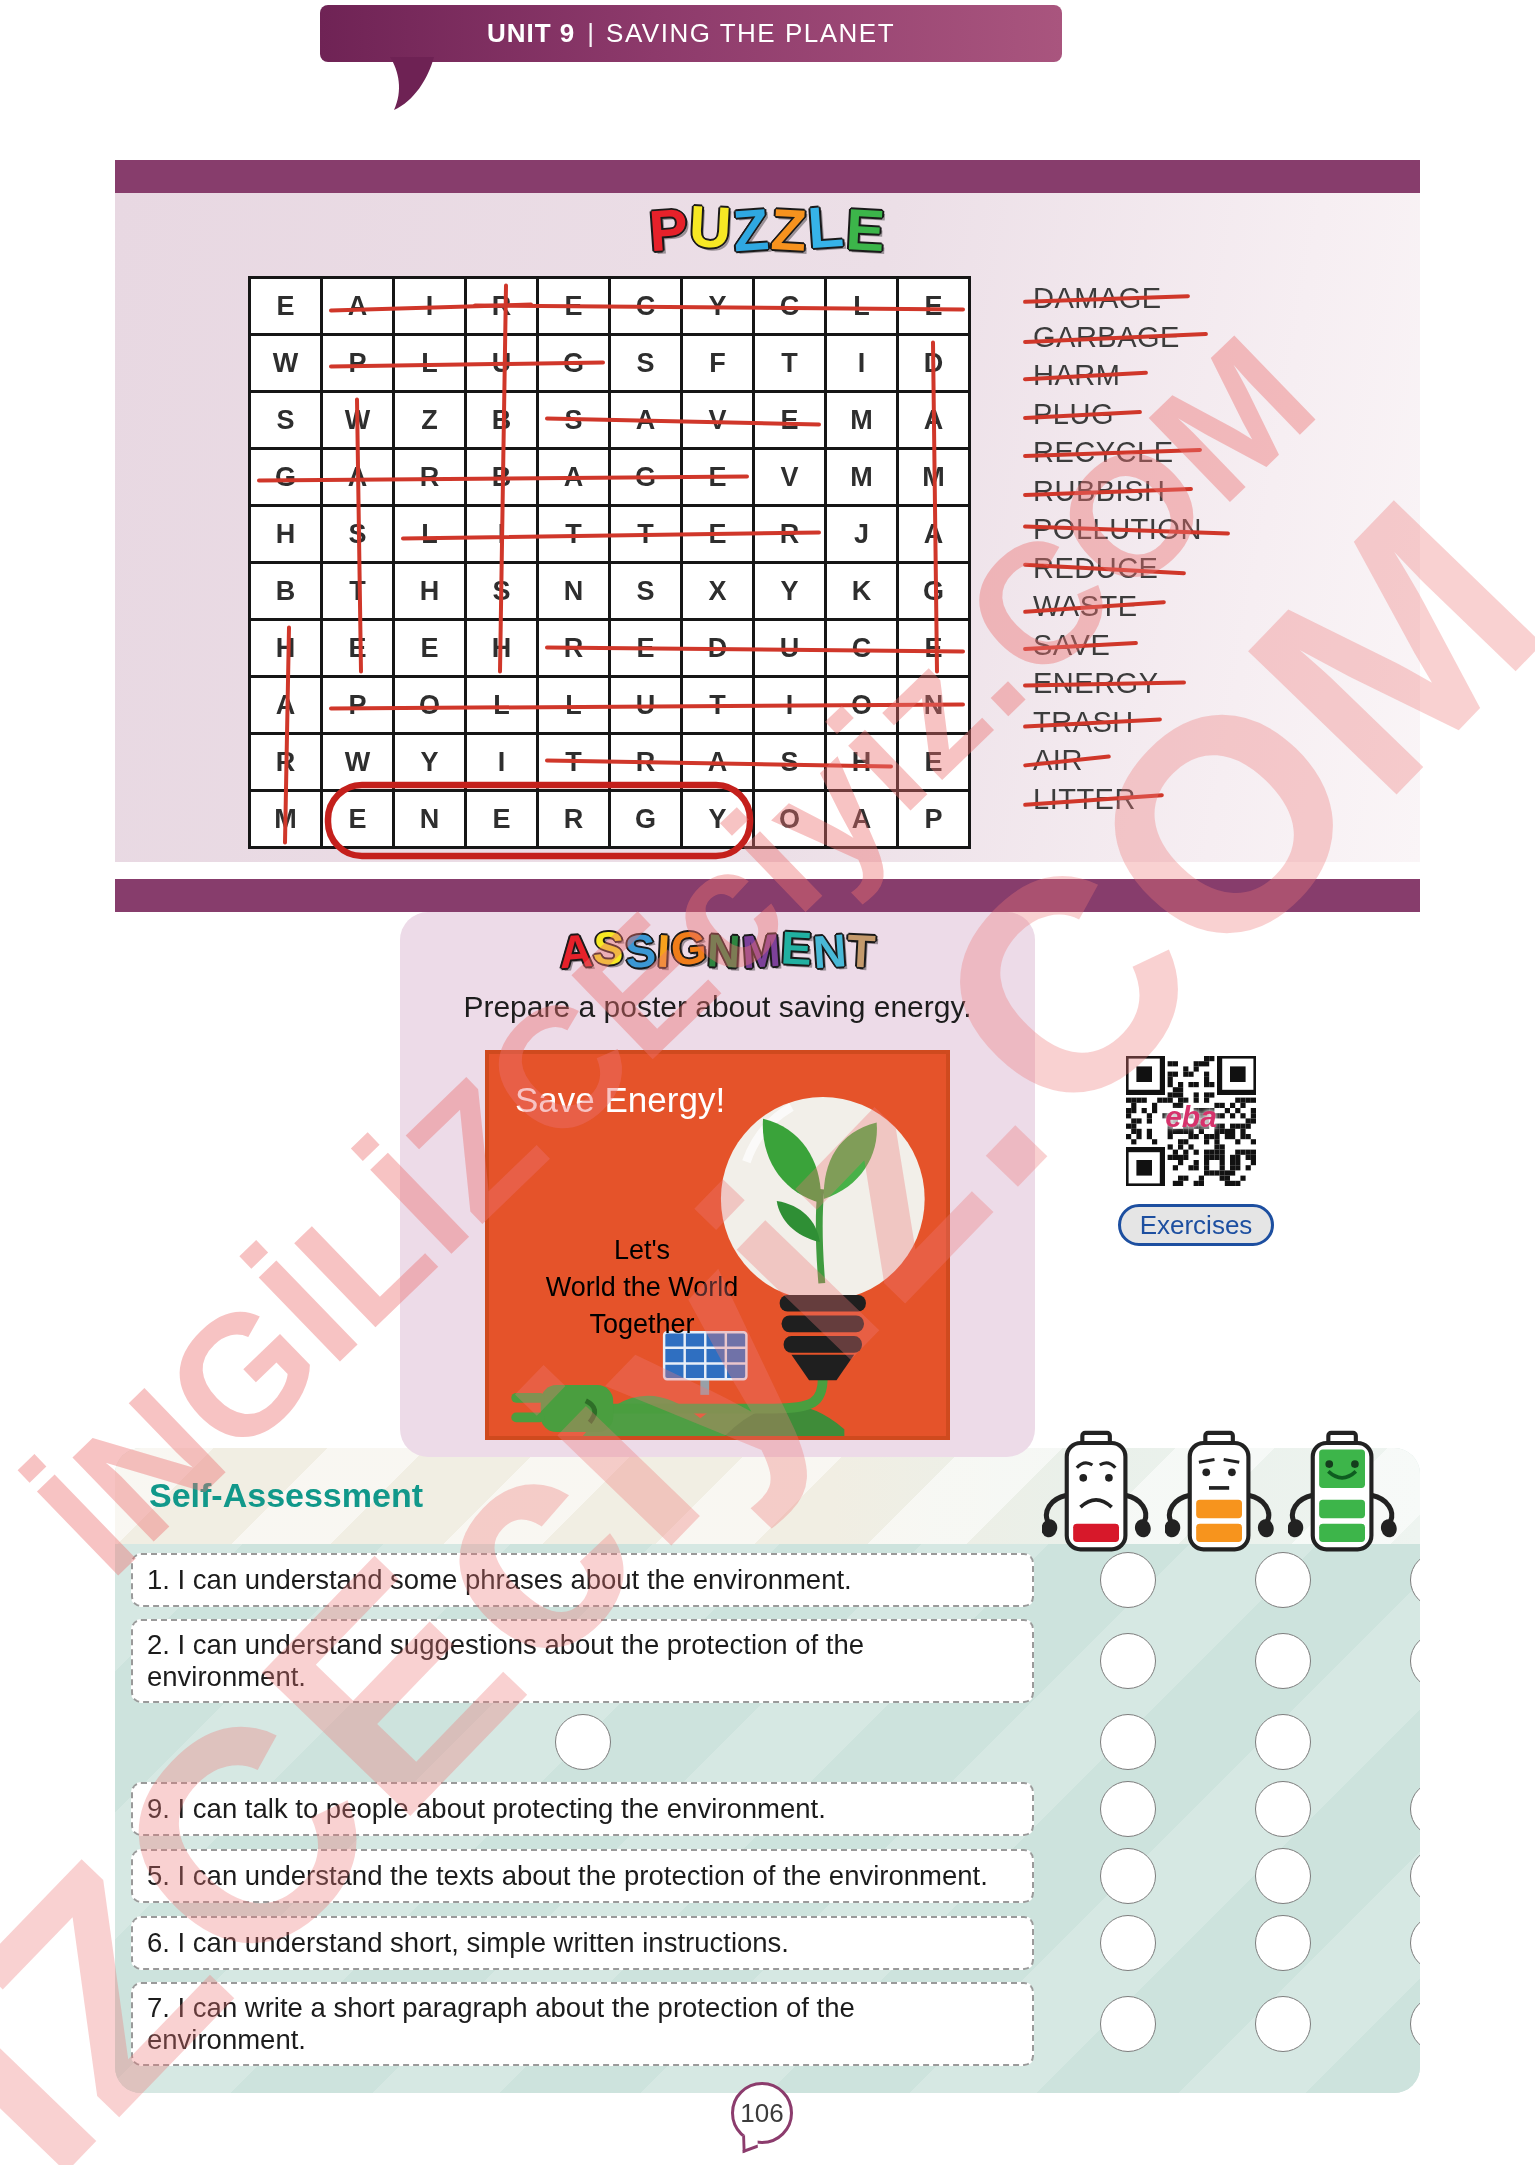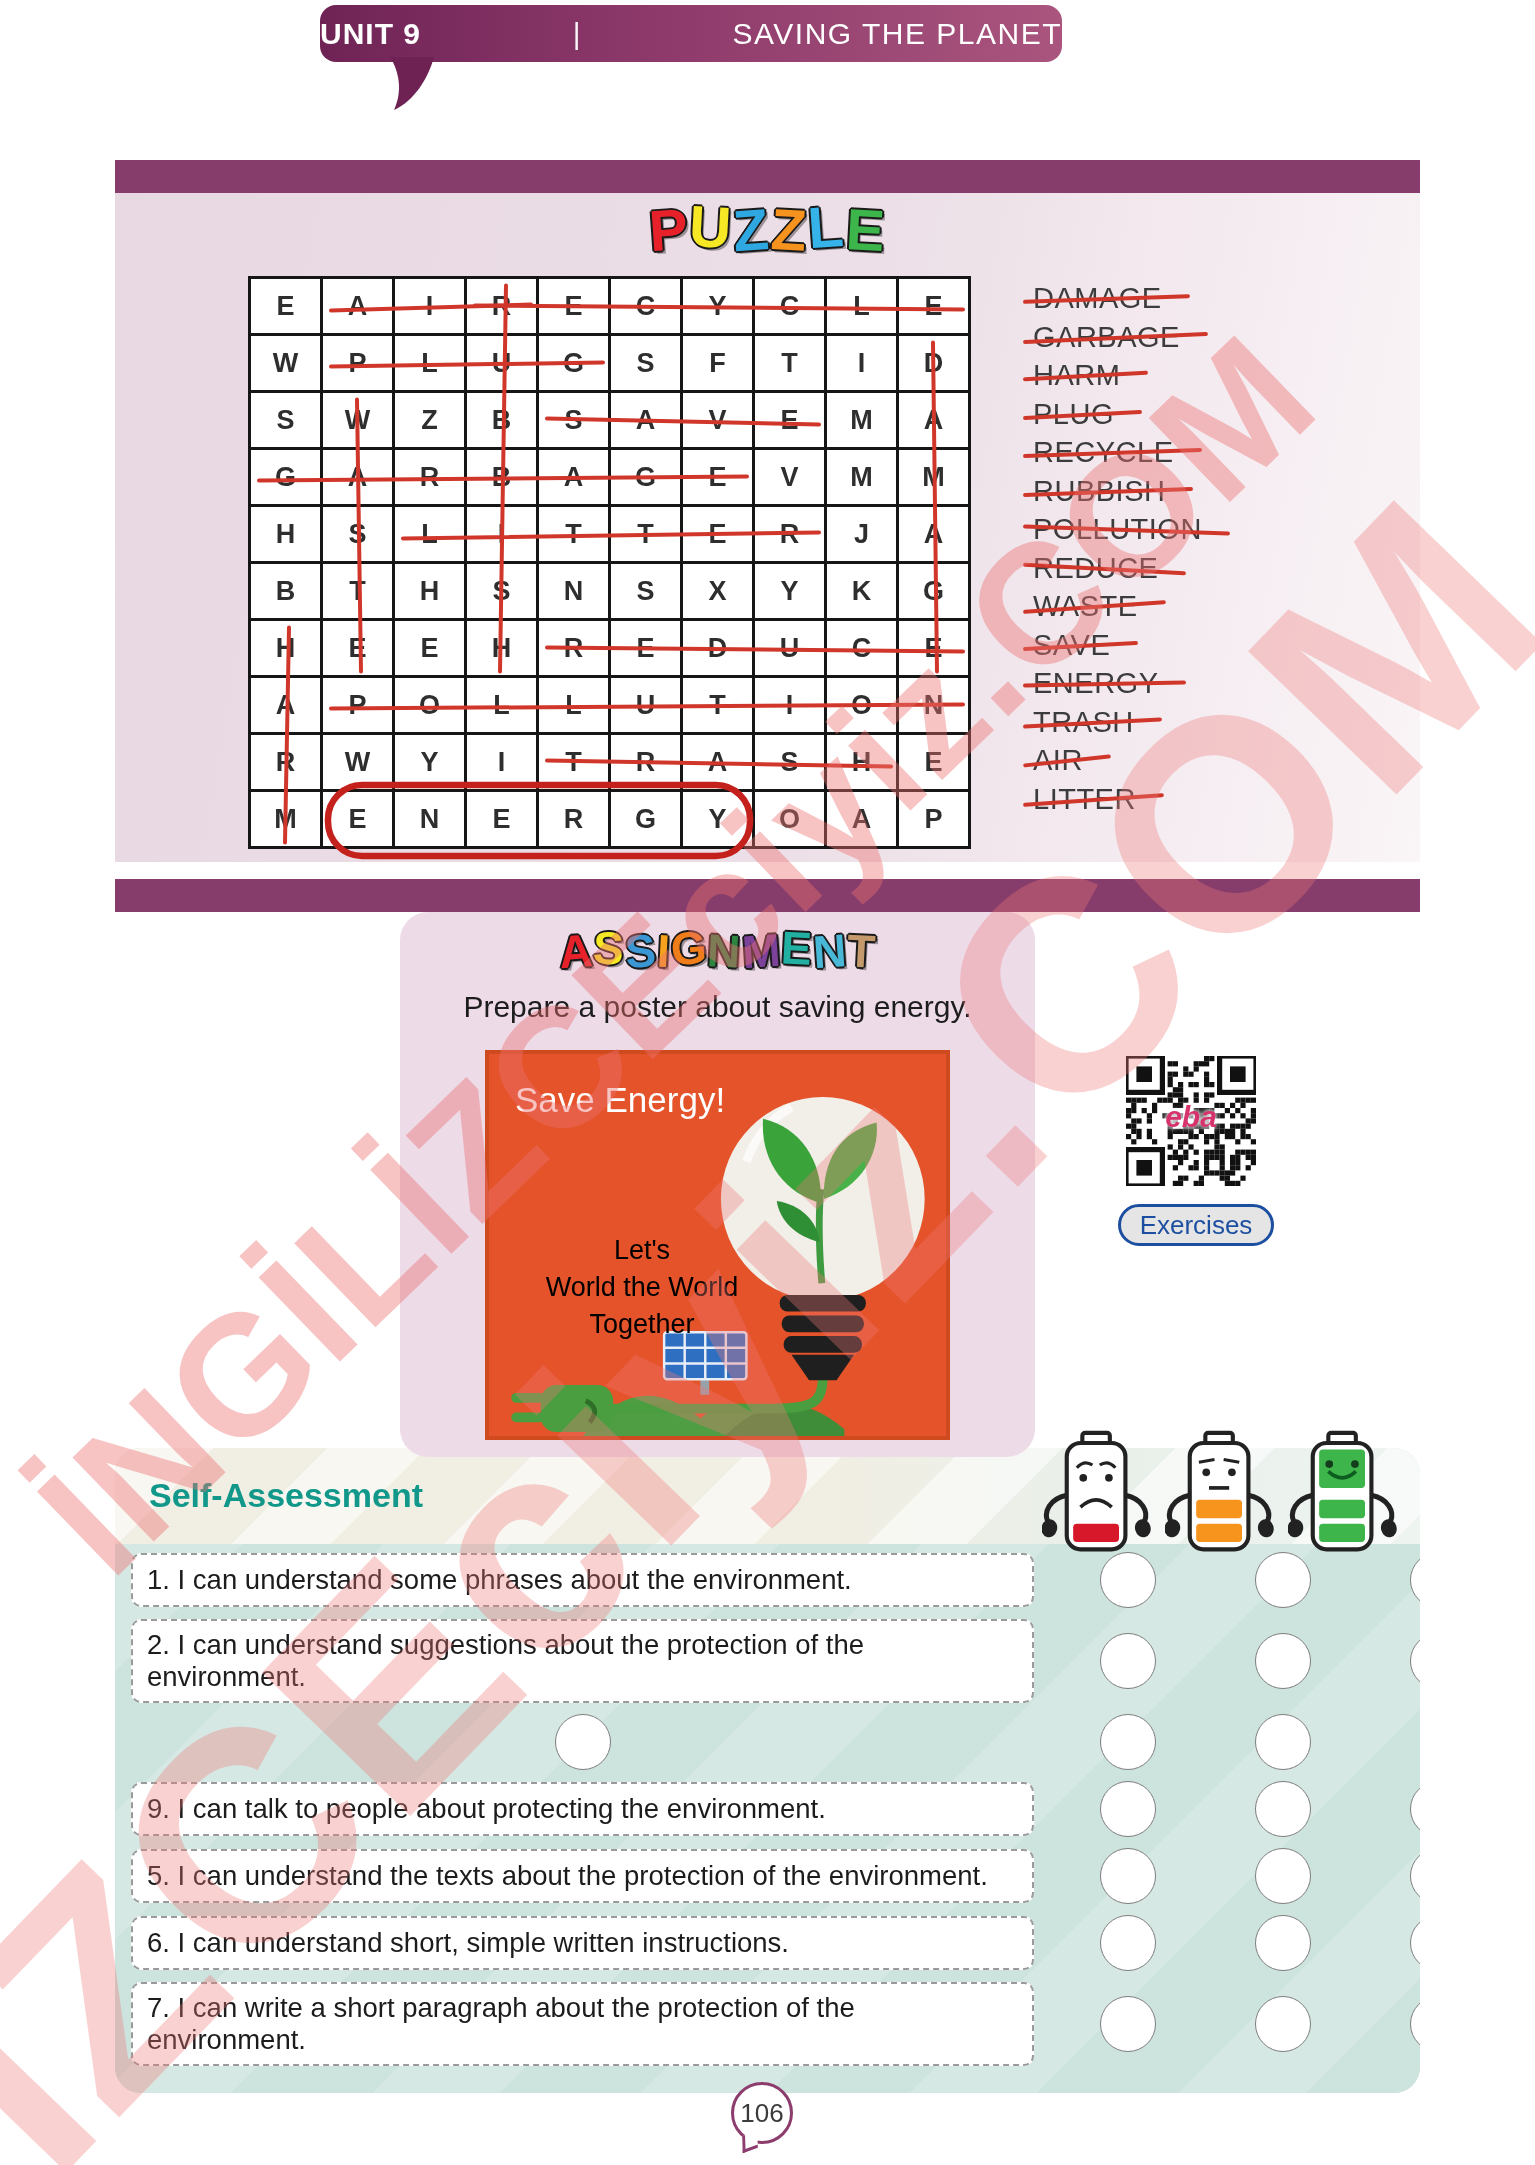--- a/index.html
+++ b/index.html
@@ -8,23 +8,23 @@
 
   
   .watermark{position:absolute;z-index:60;pointer-events:none;white-space:nowrap;
              font-weight:bold;line-height:1;transform-origin:0 0;}
   .wm1{left:10px;top:1480px;font-size:170px;letter-spacing:2px;
        color:rgba(235,112,112,0.42);transform:rotate(-44deg);}
   .wm2{left:-700px;top:2600px;font-size:300px;letter-spacing:4px;
        color:rgba(238,120,120,0.34);transform:rotate(-46deg);}
 
   
-  .unit-banner{position:absolute;left:320px;top:5px;width:742px;height:57px;border-radius:16px;
+  .unit-banner{position:absolute;left:320px;top:5px;width:742px;height:57px;border-radius:8px;
      background:linear-gradient(90deg,#6f2355 0%,#8d3a6b 45%,#a9557e 100%);
-     display:flex;align-items:center;justify-content:space-between;color:#fff;font-size:30px;z-index:5;}
+     display:flex;align-items:center;justify-content:center;color:#fff;font-size:26px;z-index:5;}
   .unit-label{font-weight:bold;letter-spacing:1px;}
   .unit-sep{font-weight:300;padding:0 12px;opacity:.95;}
   .unit-title{font-weight:400;letter-spacing:1.5px;}
   .banner-tail{position:absolute;left:68px;top:52px;width:48px;height:54px;}
 
   
   .bar{position:absolute;left:115px;width:1305px;height:33px;background:#873d6c;}
   .bar-top{top:160px;}
   .bar-bottom{top:879px;}
   .puzzle-body{position:absolute;left:115px;top:193px;width:1305px;height:669px;

